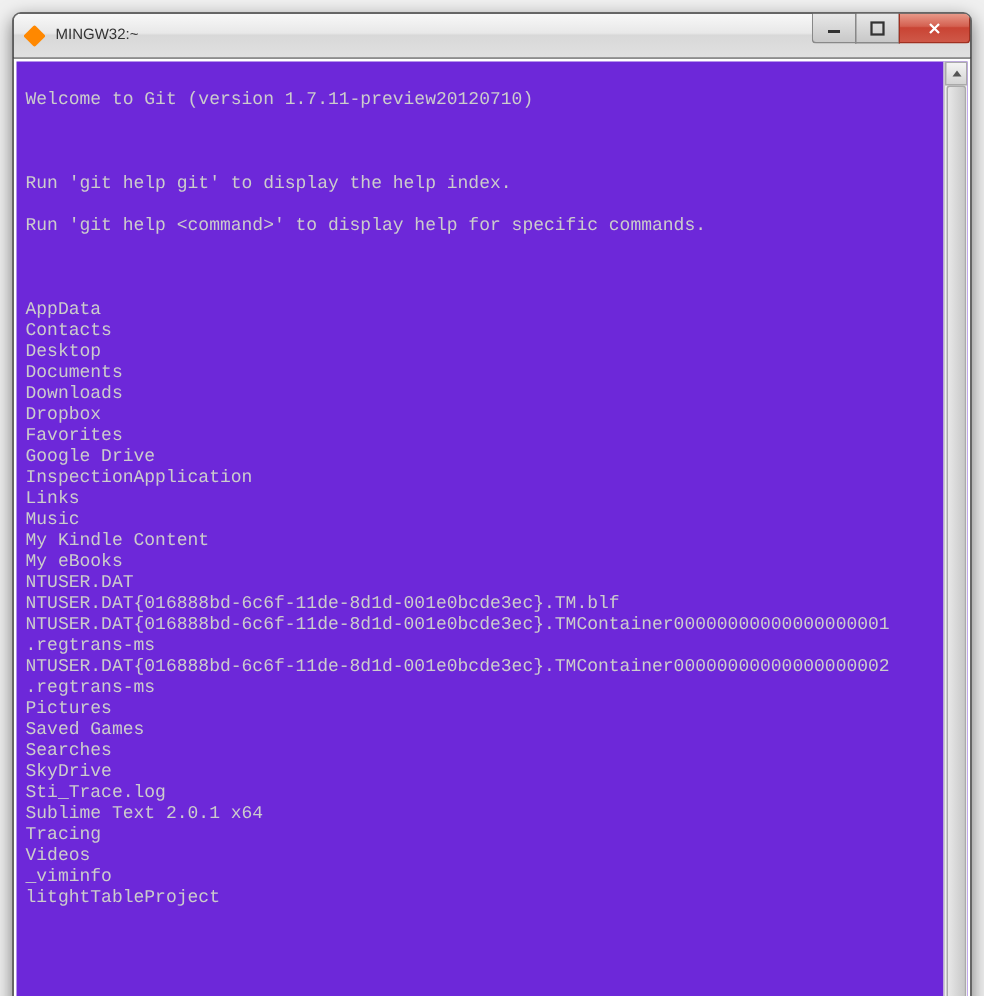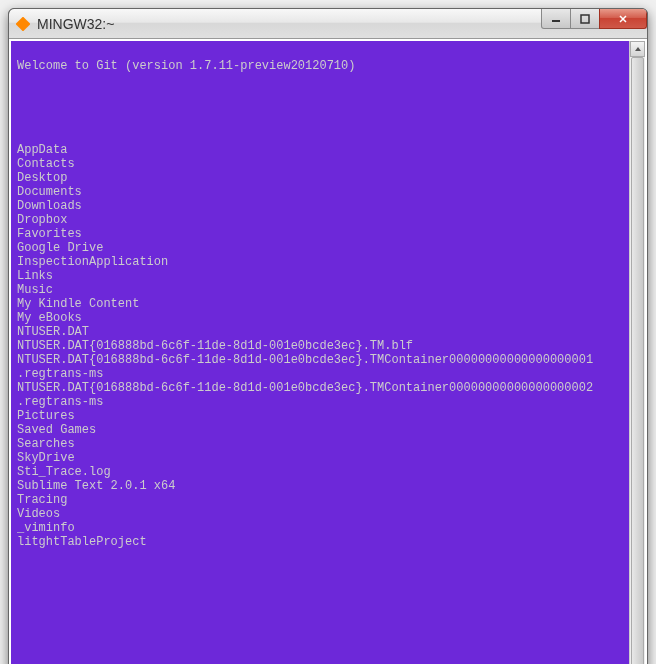--- a/index.html
+++ b/index.html
@@ -35,21 +35,21 @@
       margin-right: 6px;
       display: flex;
       align-items: center;
       justify-content: center;
     }
     .title-icon svg {
       width: 14px;
       height: 14px;
     }
     .title-text {
-      font-size: 14px;
+      font-size: 10px;
       color: #333;
       font-family: "Segoe UI", Tahoma, sans-serif;
     }
     .window-controls {
       position: absolute;
       right: 0;
       top: 0;
       display: flex;
       height: 20px;
     }
@@ -169,20 +169,22 @@
             <path d="M2 2 L8 8 M8 2 L2 8" stroke="#fff" stroke-width="1.5"></path>
           </svg>
       </div>
     </div>
   </div>
   <div class="terminal-wrapper">
     <div class="terminal">
       <div class="terminal-content">
 <div class="line">Welcome to Git (version 1.7.11-preview20120710)</div>
 <div class="line"> </div>
+<div class="line">Run 'git help git' to display the help index.</div>
+<div class="line">Run 'git help &lt;command&gt;' to display help for specific commands.</div>
 <div class="line"> </div>
 <div id="ls-output"><div class="line">AppData</div><div class="line">Contacts</div><div class="line">Desktop</div><div class="line">Documents</div><div class="line">Downloads</div><div class="line">Dropbox</div><div class="line">Favorites</div><div class="line">Google Drive</div><div class="line">InspectionApplication</div><div class="line">Links</div><div class="line">Music</div><div class="line">My Kindle Content</div><div class="line">My eBooks</div><div class="line">NTUSER.DAT</div><div class="line">NTUSER.DAT{016888bd-6c6f-11de-8d1d-001e0bcde3ec}.TM.blf</div><div class="line">NTUSER.DAT{016888bd-6c6f-11de-8d1d-001e0bcde3ec}.TMContainer00000000000000000001</div><div class="line">.regtrans-ms</div><div class="line">NTUSER.DAT{016888bd-6c6f-11de-8d1d-001e0bcde3ec}.TMContainer00000000000000000002</div><div class="line">.regtrans-ms</div><div class="line">Pictures</div><div class="line">Saved Games</div><div class="line">Searches</div><div class="line">SkyDrive</div><div class="line">Sti_Trace.log</div><div class="line">Sublime Text 2.0.1 x64</div><div class="line">Tracing</div><div class="line">Videos</div><div class="line">_viminfo</div><div class="line">litghtTableProject</div></div>
 
 
       </div>
       <div class="scrollbar">
         <div class="scroll-btn top">
           <svg width="8" height="8" viewBox="0 0 8 8">
               <path d="M4 2 L7 6 L1 6 Z" fill="#555"></path>
             </svg>

